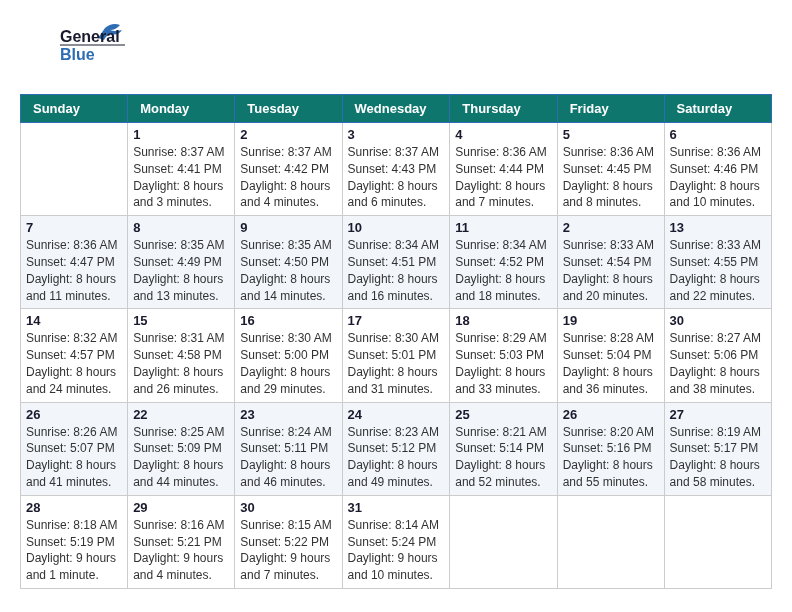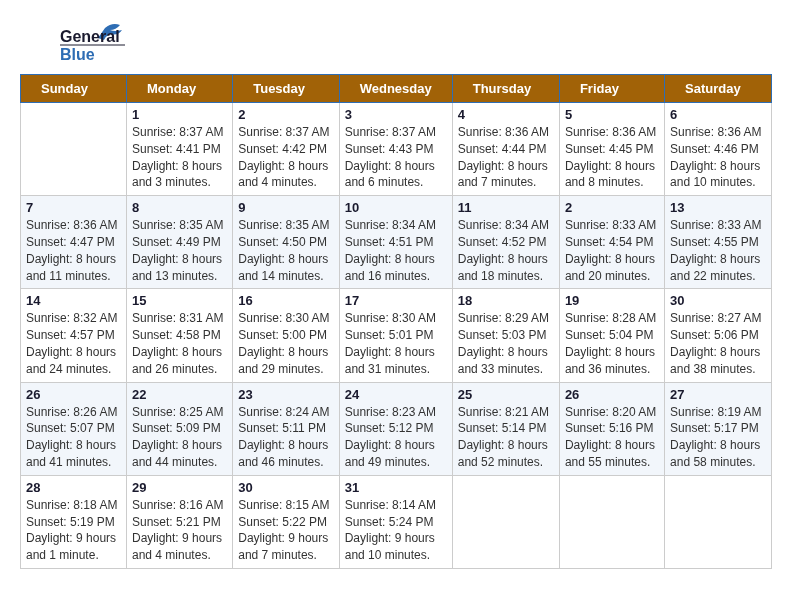--- a/index.html
+++ b/index.html
@@ -7,21 +7,21 @@
       font-family: Arial, sans-serif;
       background: #fff;
       width: 792px;
       min-height: 612px;
       padding: 20px;
     }
     .header-area {
       display: flex;
       justify-content: space-between;
       align-items: flex-start;
-      margin-bottom: 4px;
+      margin-bottom: 24px;
     }
     .logo {
       display: flex;
       flex-direction: column;
       align-items: flex-start;
     }
     .title-area {
       text-align: right;
     }
     .month-year {
@@ -33,23 +33,23 @@
       font-size: 14px;
       color: #444;
       margin-top: 2px;
     }
     .calendar-table {
       width: 100%;
       border-collapse: collapse;
       font-size: 11px;
     }
     .calendar-table th {
-      background-color: #a16207;
+      background-color: #0f766e;
       color: #fff;
-      padding: 6px 20px;
+      padding: 6px 12px;
       text-align: left;
       font-size: 13px;
       font-weight: bold;
       border: 1px solid #2e6db4;
     }
     .calendar-table td {
       border: 1px solid #ccc;
       vertical-align: top;
       padding: 4px 5px;
       width: 108px;

